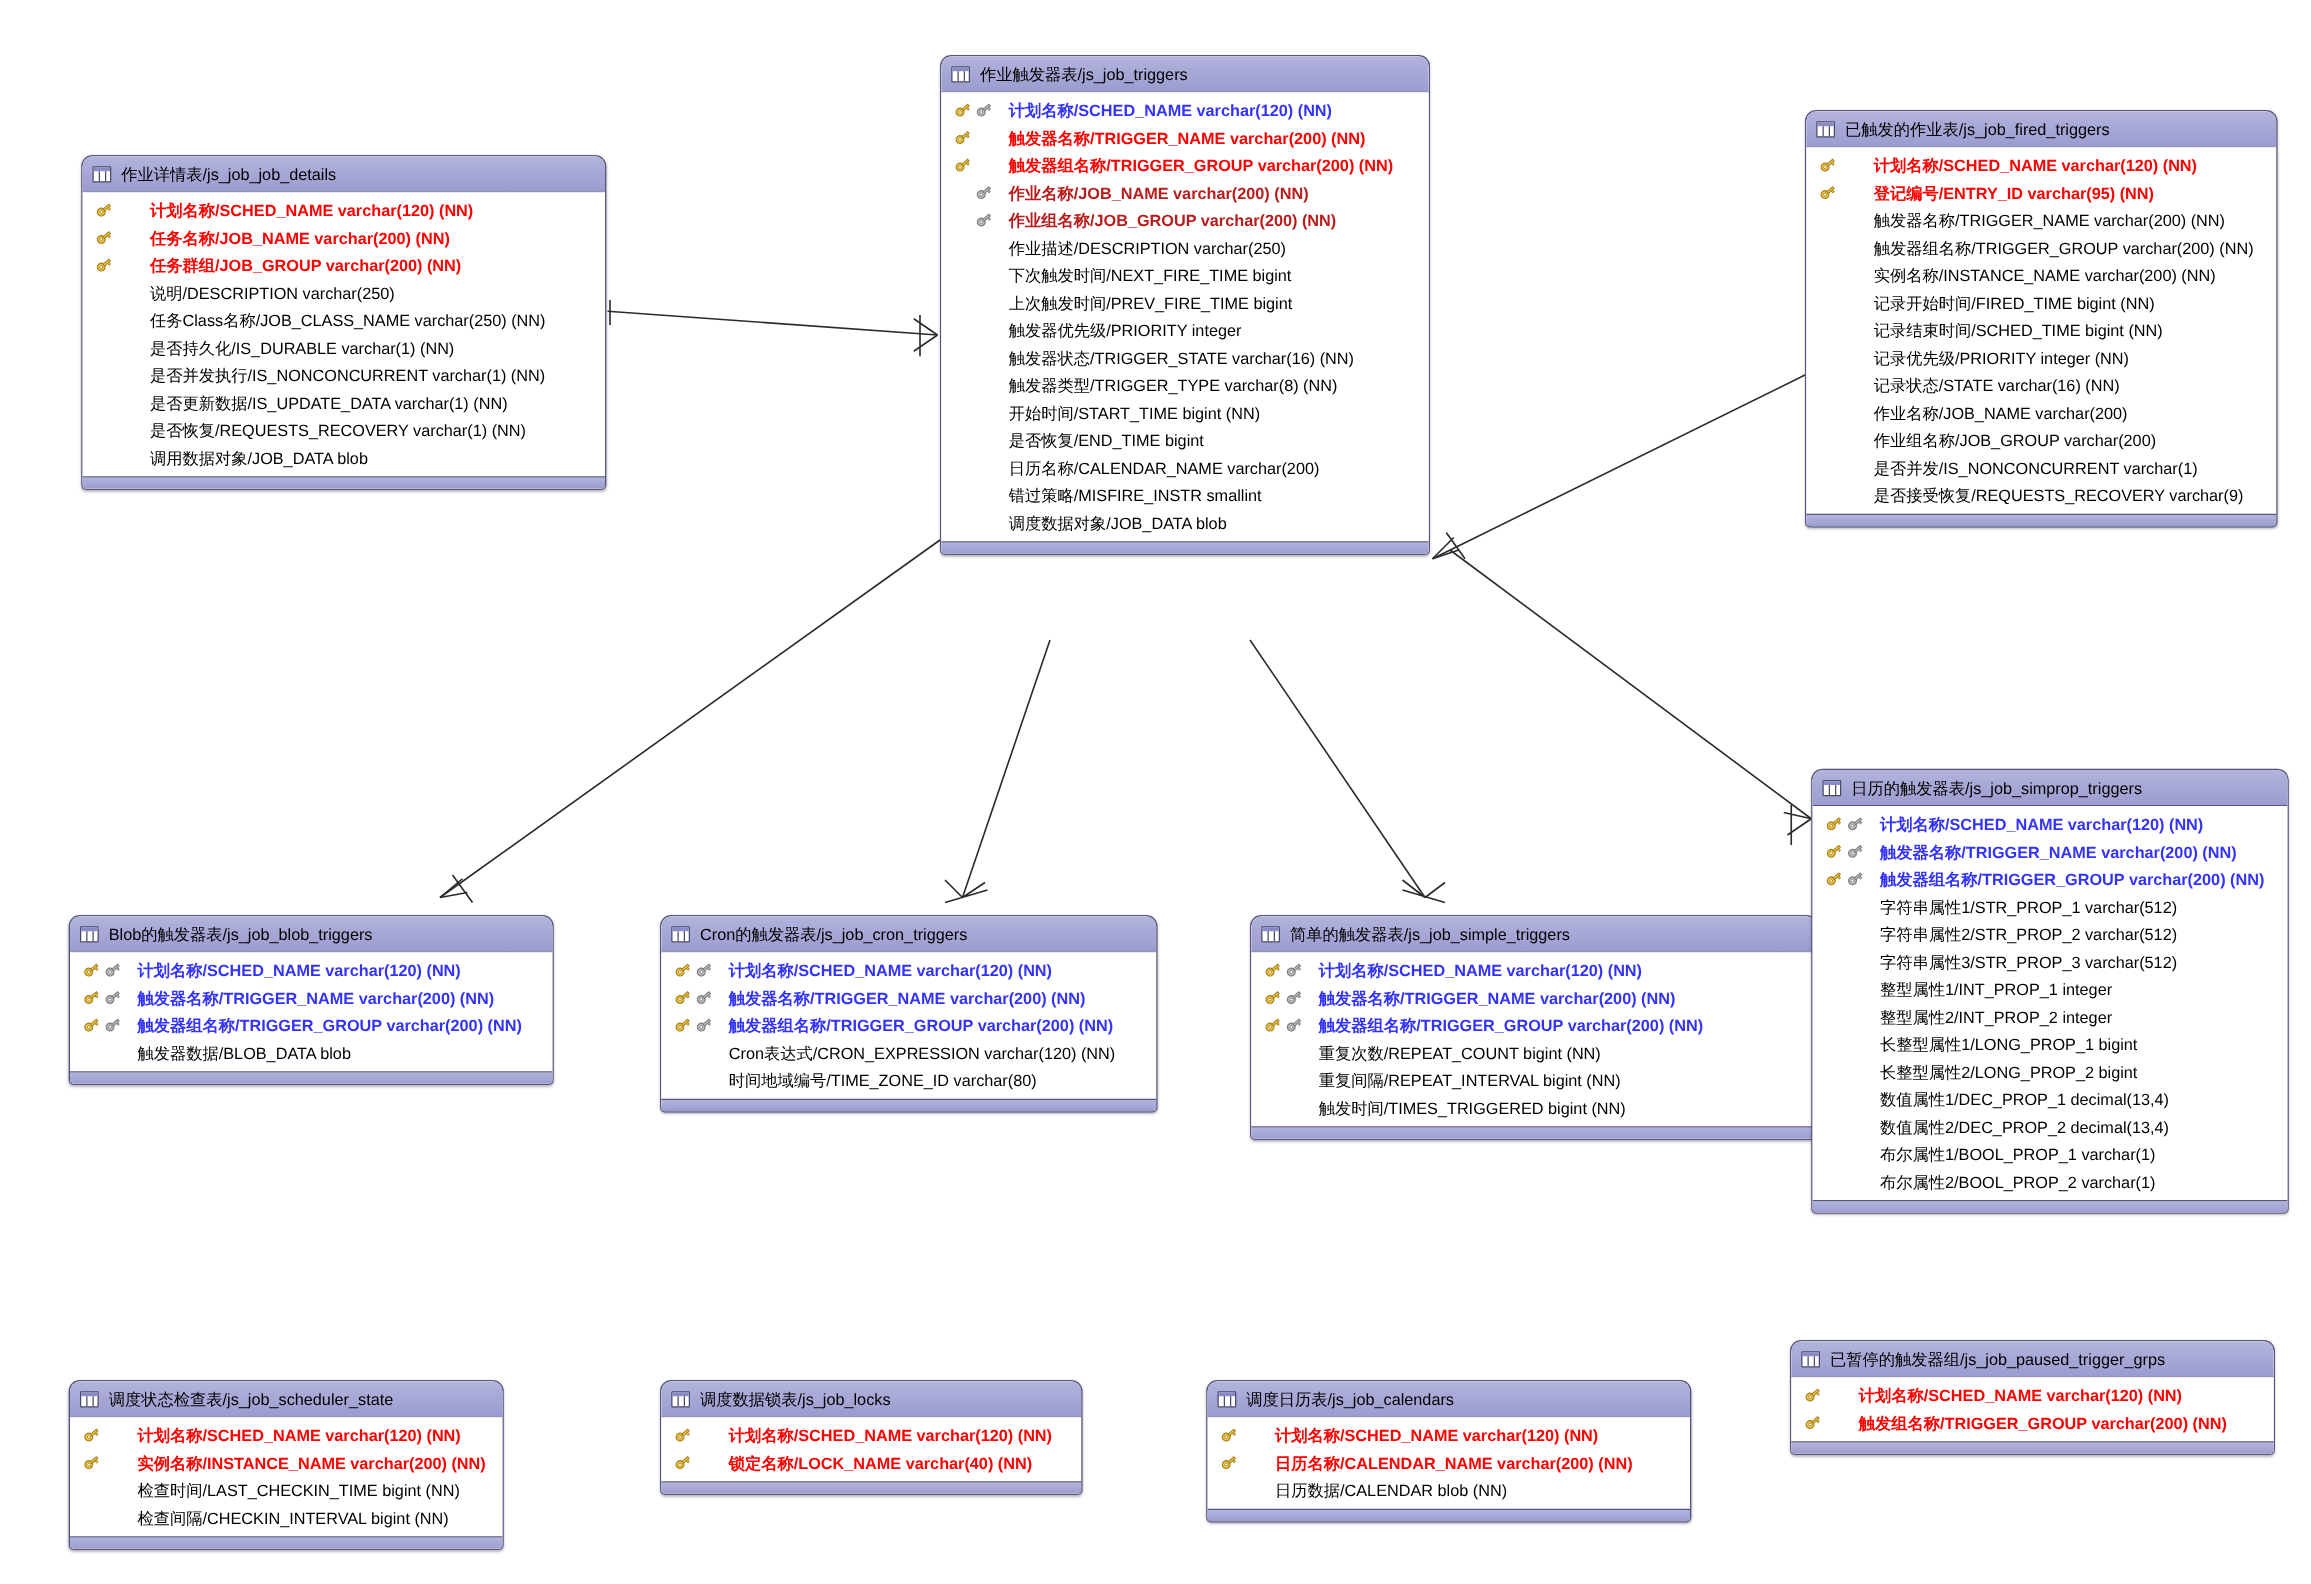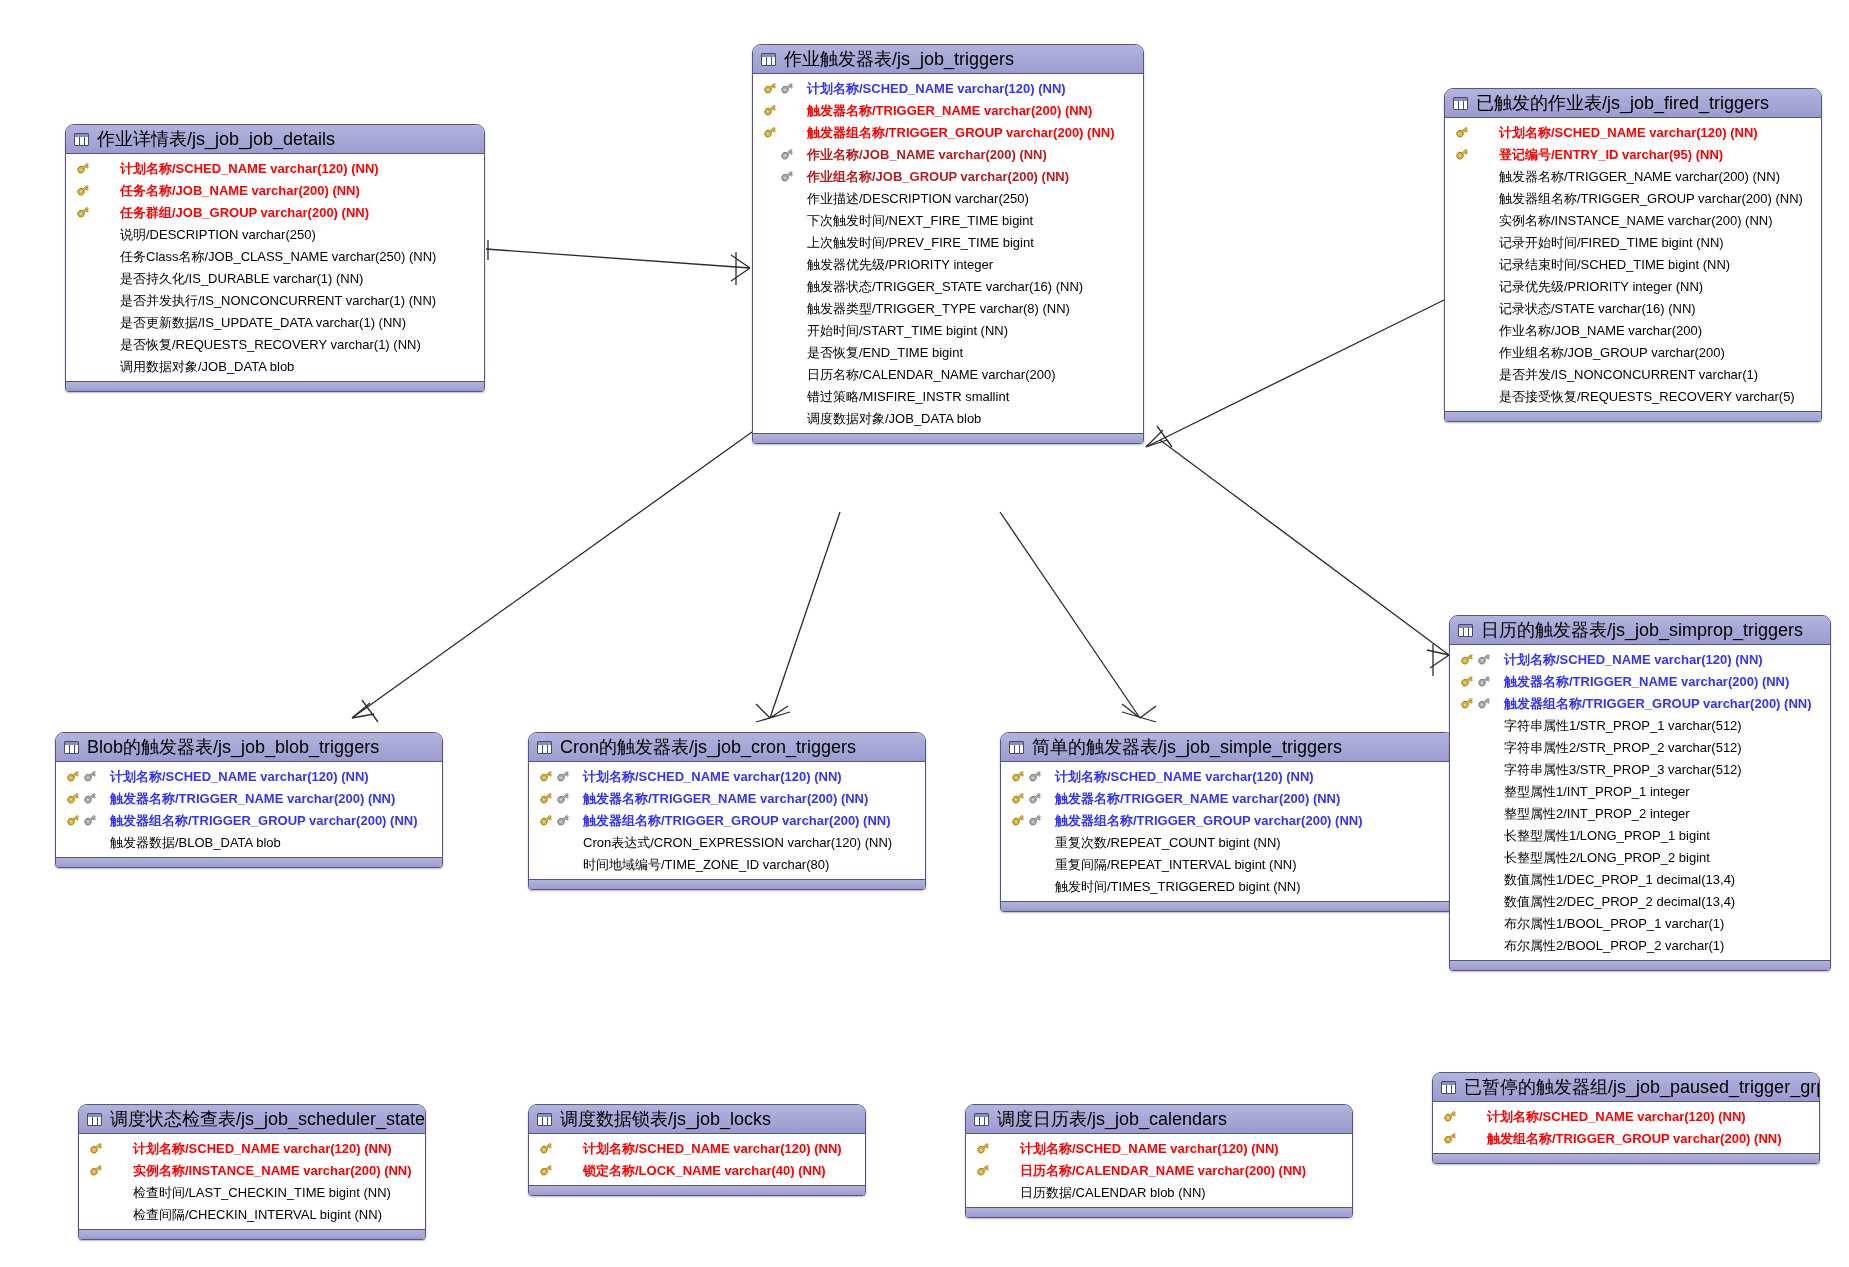--- a/index.html
+++ b/index.html
@@ -33,21 +33,21 @@
     border:1px solid #4a4a6a;background:#ffffff;box-sizing:border-box;border-radius:1px;
   }
   .tbl-icon::before{
     content:"";position:absolute;left:0;top:0;right:0;height:3px;background:#8a8ac4;
   }
   .tbl-icon::after{
     content:"";position:absolute;left:4px;top:3px;bottom:0;width:1px;background:#4a4a6a;
     box-shadow:5px 0 0 0 #4a4a6a;
   }
   .hdr-title{
-    font-size:18px;color:#000;white-space:nowrap;line-height:1;
+    font-size:13px;color:#000;white-space:nowrap;line-height:1;
   }
   .fields{padding:3px 0 4px 0;background:#fff;}
   .fld{
     display:flex;align-items:center;height:22px;white-space:nowrap;
     font-size:13px;padding:0 8px;
   }
   .keys{width:44px;flex:0 0 44px;display:flex;align-items:center;gap:3px;padding-left:2px;}
   .fld .txt{line-height:1;}
   .c-red{color:#ff0000;font-weight:bold;}
   .c-blue{color:#3333ff;font-weight:bold;}
@@ -459,21 +459,21 @@
               <span class="key hidden"></span>
               <span class="key hidden"></span>
             </span>
             <span class="txt c-black">是否并发/IS_NONCONCURRENT varchar(1)</span>
           </div>
           <div class="fld">
             <span class="keys">
               <span class="key hidden"></span>
               <span class="key hidden"></span>
             </span>
-            <span class="txt c-black">是否接受恢复/REQUESTS_RECOVERY varchar(5)</span>
+            <span class="txt c-black">是否接受恢复/REQUESTS_RECOVERY varchar(9)</span>
           </div>
         </div>
         <div class="foot"></div>
       </div>
       <div class="entity" style="left: 55px; top: 732px; width: 388px;">
         <div class="hdr">
           <span class="tbl-icon"></span>
           <span class="hdr-title">Blob的触发器表/js_job_blob_triggers</span>
         </div>
         <div class="fields">
@@ -871,21 +871,21 @@
           <div class="fld">
             <span class="keys">
               <span class="key hidden"></span>
               <span class="key hidden"></span>
             </span>
             <span class="txt c-black">布尔属性2/BOOL_PROP_2 varchar(1)</span>
           </div>
         </div>
         <div class="foot"></div>
       </div>
-      <div class="entity" style="left: 55px; top: 1104px; width: 348px; margin-left: 23px;">
+      <div class="entity" style="left: 55px; top: 1104px; width: 348px;">
         <div class="hdr">
           <span class="tbl-icon"></span>
           <span class="hdr-title">调度状态检查表/js_job_scheduler_state</span>
         </div>
         <div class="fields">
           <div class="fld">
             <span class="keys">
               <span class="key"><svg viewBox="0 0 14 14" width="14" height="14" xmlns="http://www.w3.org/2000/svg">
                   <g transform="rotate(-40 7 7)">
                     <circle cx="4.4" cy="7" r="3.1" fill="#e8c34a" stroke="#a9811a" stroke-width="1"></circle>

